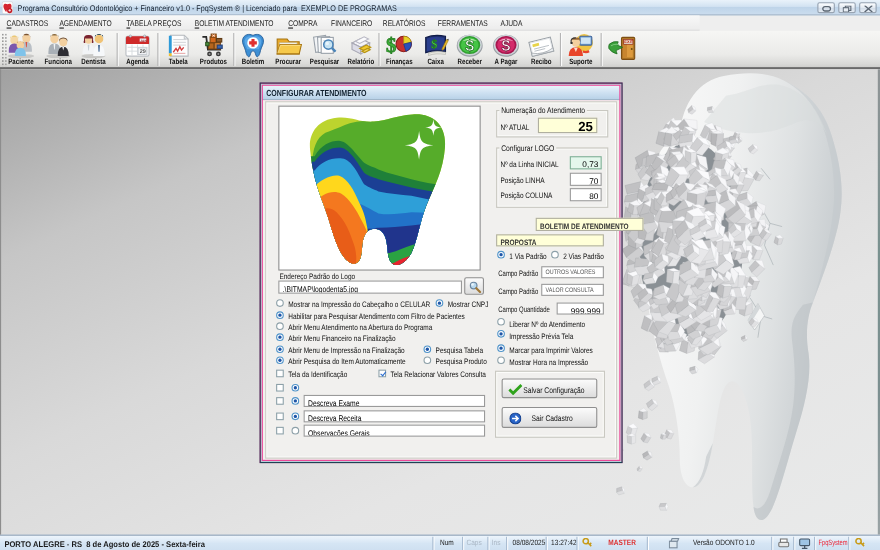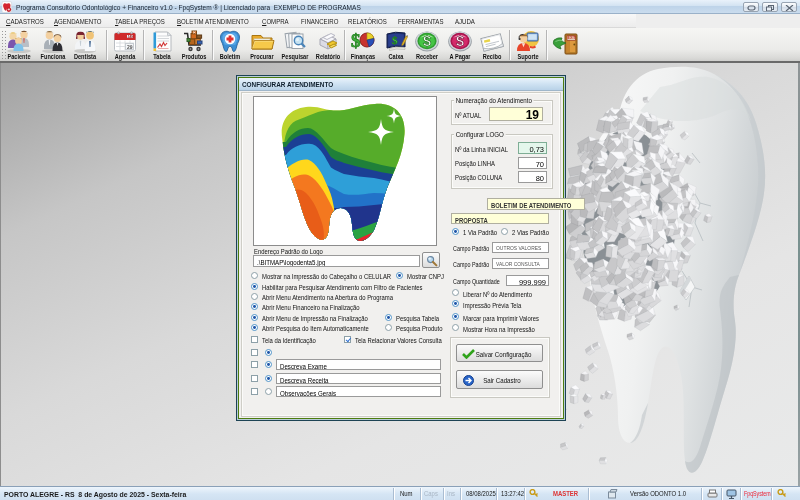--- a/index.html
+++ b/index.html
@@ -38,21 +38,21 @@
 #tooth3d { position:absolute; right:0px; top:0px; }
 
 
 #statusbar { position:absolute; left:0; top:486px; width:800px; height:14px;
   background:linear-gradient(#eef5fc,#d5e5f4 55%,#cfe0f1); border-top:1px solid #8aa0b8; font-size:7px; }
 .sb { position:absolute; top:3px; color:#1a1a1a; white-space:nowrap; transform:scaleX(0.85); transform-origin:0 0; }
 .ssep { position:absolute; top:1px; width:1px; height:12px; background:#aabdd2; box-shadow:1px 0 0 #ffffff; }
 
 
 #dlg { position:absolute; left:236px; top:75px; width:330px; height:346px;
-  background:#4d7c0f; border:1px solid #1d4354; box-shadow:0 0 0 1px #b8cdd8 inset; }
+  background:#ec4899; border:1px solid #1d4354; box-shadow:0 0 0 1px #b8cdd8 inset; }
 #dlgtitle { position:absolute; left:2px; top:2px; right:2px; height:13px;
   background:linear-gradient(#eaf3fb,#cfe2f2 50%,#b9d2e8); border-bottom:1px solid #9fb6ca; }
 #dlgtitle span { position:absolute; left:3px; top:2px; font-size:8px; font-weight:bold; color:#10202e; transform:scaleX(0.8); transform-origin:0 0; white-space:nowrap; }
 #dlgbody { position:absolute; left:2px; top:15px; right:2px; bottom:2px; background:#f1f0ee; }
 #dlgpanel { position:absolute; left:2px; top:1px; right:2px; bottom:1px; border:1px solid #cfcec7; box-shadow:0 0 0 1px #fbfbf9 inset; }
 
 #imgbox { position:absolute; left:14px; top:5px; width:184px; height:150px; background:#fff; border:1px solid #8c8c8c; }
 .lab { position:absolute; font-size:7.2px; color:#111; white-space:nowrap; transform:scaleX(0.82); transform-origin:0 0; }
 .tfield { position:absolute; background:#fff; border:1px solid #9a9a9a; font-size:7.5px; overflow:hidden; }
 .tfield span { position:absolute; left:3px; top:2px; white-space:nowrap; transform:scaleX(0.82); transform-origin:0 0; }
@@ -1273,21 +1273,21 @@
         <div class="rd" style="left:26px; top:297px;"></div>
       <div class="tfield" style="left:37px; top:295px; width:165px; height:11px;">
           <span>Observações Gerais</span>
         </div>
 
 
       <fieldset style="left:212px; top:9px; width:102px; height:25px;"></fieldset>
       <span class="glab" style="left:215px; top:5px;">Numeração do Atendimento</span>
       <span class="lab" style="left:216px; top:20px;">Nº ATUAL</span>
       <div class="yfield" style="left:250px; top:16px; width:54px; height:14px;">
-          <span style="position:absolute; right:3px; top:0px; font-size:12px; font-weight:bold;">19</span>
+          <span style="position:absolute; right:3px; top:0px; font-size:12px; font-weight:bold;">25</span>
         </div>
 
       <fieldset style="left:212px; top:43px; width:102px; height:55px;"></fieldset>
       <span class="glab" style="left:215px; top:39px;">Configurar LOGO</span>
       <span class="lab" style="left:216px; top:54px;">Nº da Linha INICIAL</span>
       <div class="tfield" style="left:279px; top:51px; width:29px; height:12px; background:#e4f7ec; border-color:#7fae96;">
           <span style="left:auto; right:2px; transform:none;">0,73</span>
         </div>
       <span class="lab" style="left:216px; top:68px;">Posição LINHA</span>
       <div class="tfield" style="left:279px; top:66px; width:29px; height:12px;">

